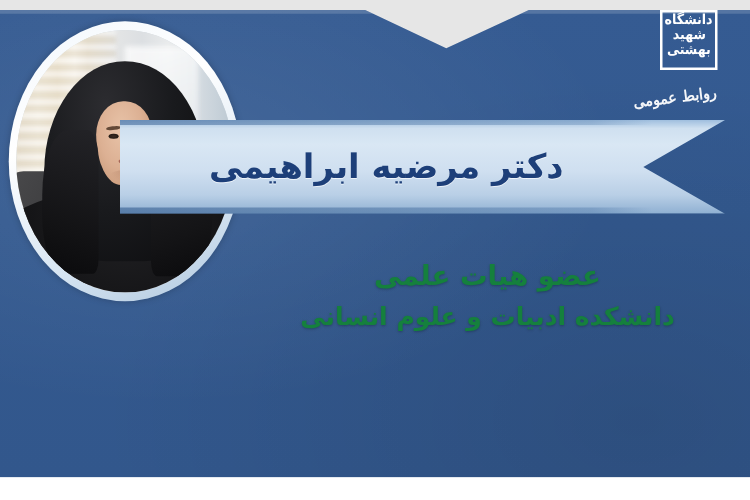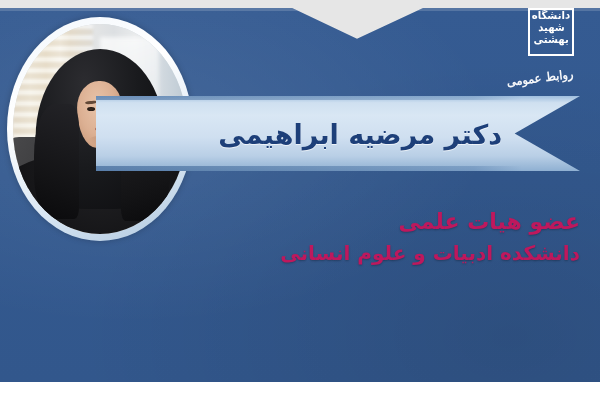--- a/index.html
+++ b/index.html
@@ -318,38 +318,39 @@
     background: linear-gradient(90deg, rgba(55,95,145,0.62) 0%, rgba(80,120,168,0.40) 78%, rgba(80,120,168,0) 88%);
   }
   .ribbon-name {
     position: absolute;
     left: 0;
     right: 0;
     top: 50%;
     transform: translateY(-50%);
     padding-right: 78px;
     padding-left: 20px;
-    text-align: right;
+    text-align: center;
     font-size: 27px;
     font-weight: 700;
     color: #1d3f79;
     letter-spacing: 0.5px;
     white-space: nowrap;
     text-shadow: 0 1px 0 rgba(255,255,255,0.65);
     direction: rtl;
   }
 
   
   .subtitle {
     position: absolute;
     left: 200px;
     top: 206px;
     width: 380px;
+    text-align: center;
     direction: rtl;
-    color: #be185d;
+    color: #15803d;
   }
   .subtitle-line {
     font-size: 22px;
     font-weight: 700;
     line-height: 1.48;
     white-space: nowrap;
     text-shadow: 0 1px 2px rgba(0,0,0,0.25);
   }
   .subtitle-line.l2 {
     font-size: 20px;

